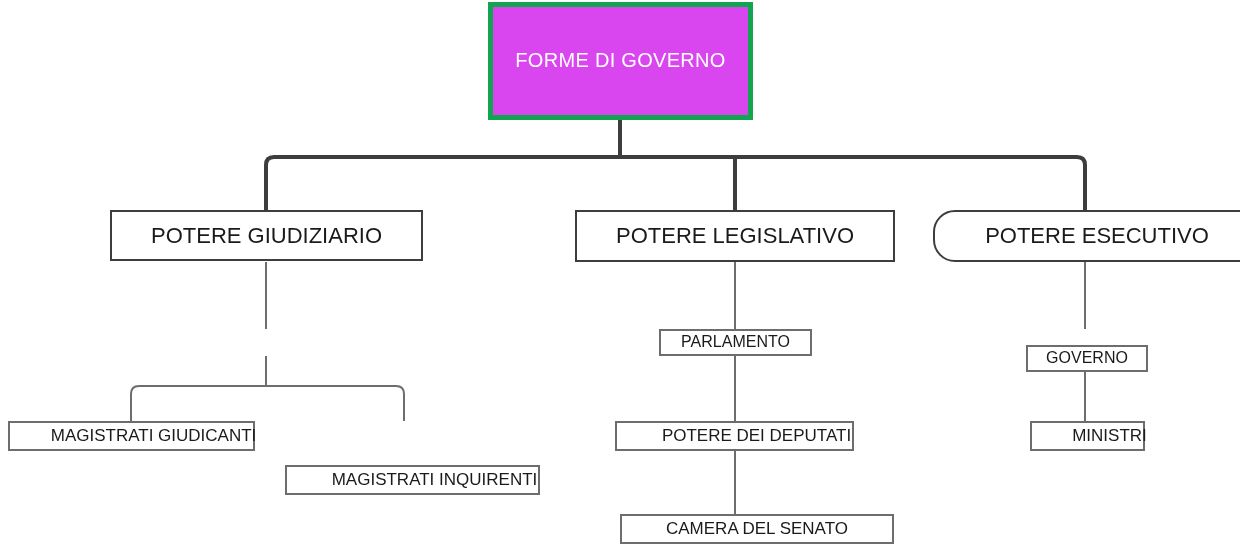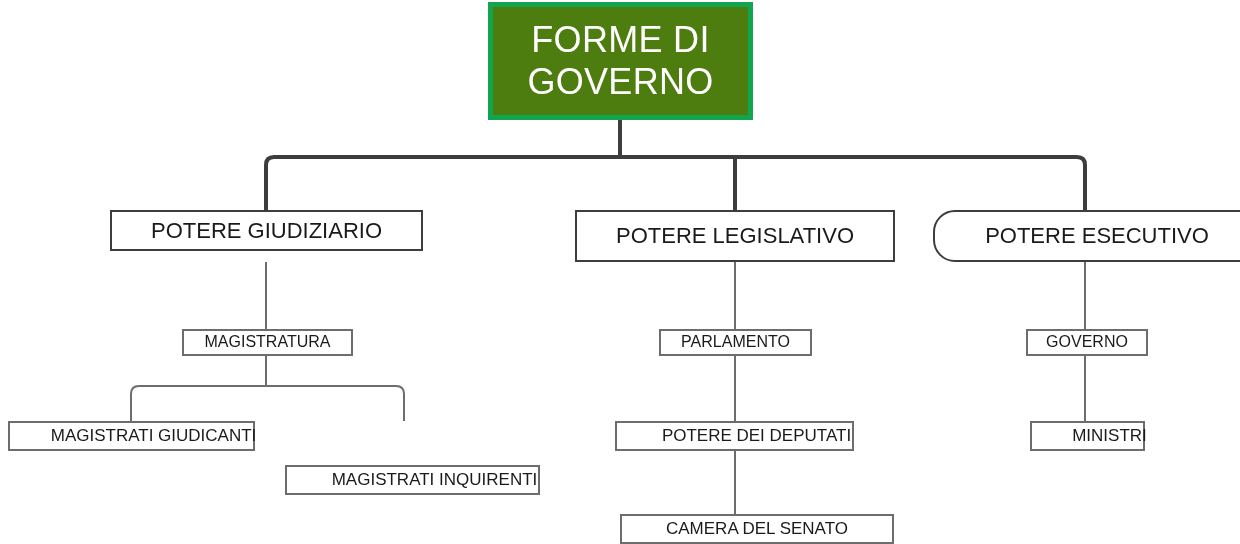--- a/index.html
+++ b/index.html
@@ -32,23 +32,23 @@
     align-items: center;
     justify-content: center;
     text-align: center;
     background: #ffffff;
     color: #1a1a1a;
     line-height: 1.18;
     white-space: nowrap;
   }
   .node-root {
     border: 5px solid #12a550;
-    background: #4d7c0f;
+    background: #d946ef;
     color: #ffffff;
-    font-size: 36px;
+    font-size: 20px;
     letter-spacing: 0.3px;
     white-space: normal;
   }
   .node-level2 {
     border: 2px solid #3d3d3d;
     font-size: 22px;
   }
   .node-level3 {
     border: 2px solid #6d6d6d;
     font-size: 16px;
@@ -86,31 +86,30 @@
       <path d="M 735 356 L 735 421"></path>
       <path d="M 735 451 L 735 514"></path>
 
       <path d="M 1085 262 L 1085 329"></path>
       <path d="M 1085 356 L 1085 421"></path>
     </g>
   </svg>
 
   <div class="node node-root" style="left:488px; top:2px; width:265px; height:118px;">FORME DI GOVERNO</div>
 
-  <div class="node node-level2" style="left:110px; top:210px; width:313px; height:41px;">POTERE GIUDIZIARIO</div>
+  <div class="node node-level2" style="left:110px; top:210px; width:313px; height:51px;">POTERE GIUDIZIARIO</div>
 
   <div class="node node-level2" style="left:575px; top:210px; width:320px; height:52px;">POTERE LEGISLATIVO</div>
 
   <div class="node node-level2" style="left:933px; top:210px; width:328px; height:52px;border-radius:22px;">POTERE ESECUTIVO</div>
 
-  <div class="node node-level3" style="left:182px; top:329px; width:171px; height:27px;">MAGISTRATURA</div>
 
   <div class="node node-level3" style="left:659px; top:329px; width:153px; height:27px;">PARLAMENTO</div>
 
-  <div class="node node-level3" style="left:1026px; top:329px; width:122px; height:27px;">GOVERNO</div>
+  <div class="node node-level3" style="left:1026px; top:345px; width:122px; height:27px;">GOVERNO</div>
 
   <div class="node node-level4" style="left:8px; top:421px; width:247px; height:30px;">MAGISTRATI GIUDICANTI</div>
 
   <div class="node node-level4" style="left:285px; top:421px; width:255px; height:30px;margin-top:44px;">MAGISTRATI INQUIRENTI</div>
 
   <div class="node node-level4" style="left:615px; top:421px; width:239px; height:30px;">POTERE DEI DEPUTATI</div>
 
   <div class="node node-level4" style="left:1030px; top:421px; width:115px; height:30px;">MINISTRI</div>
 
   <div class="node node-level5" style="left:620px; top:514px; width:274px; height:30px;">CAMERA DEL SENATO</div>

